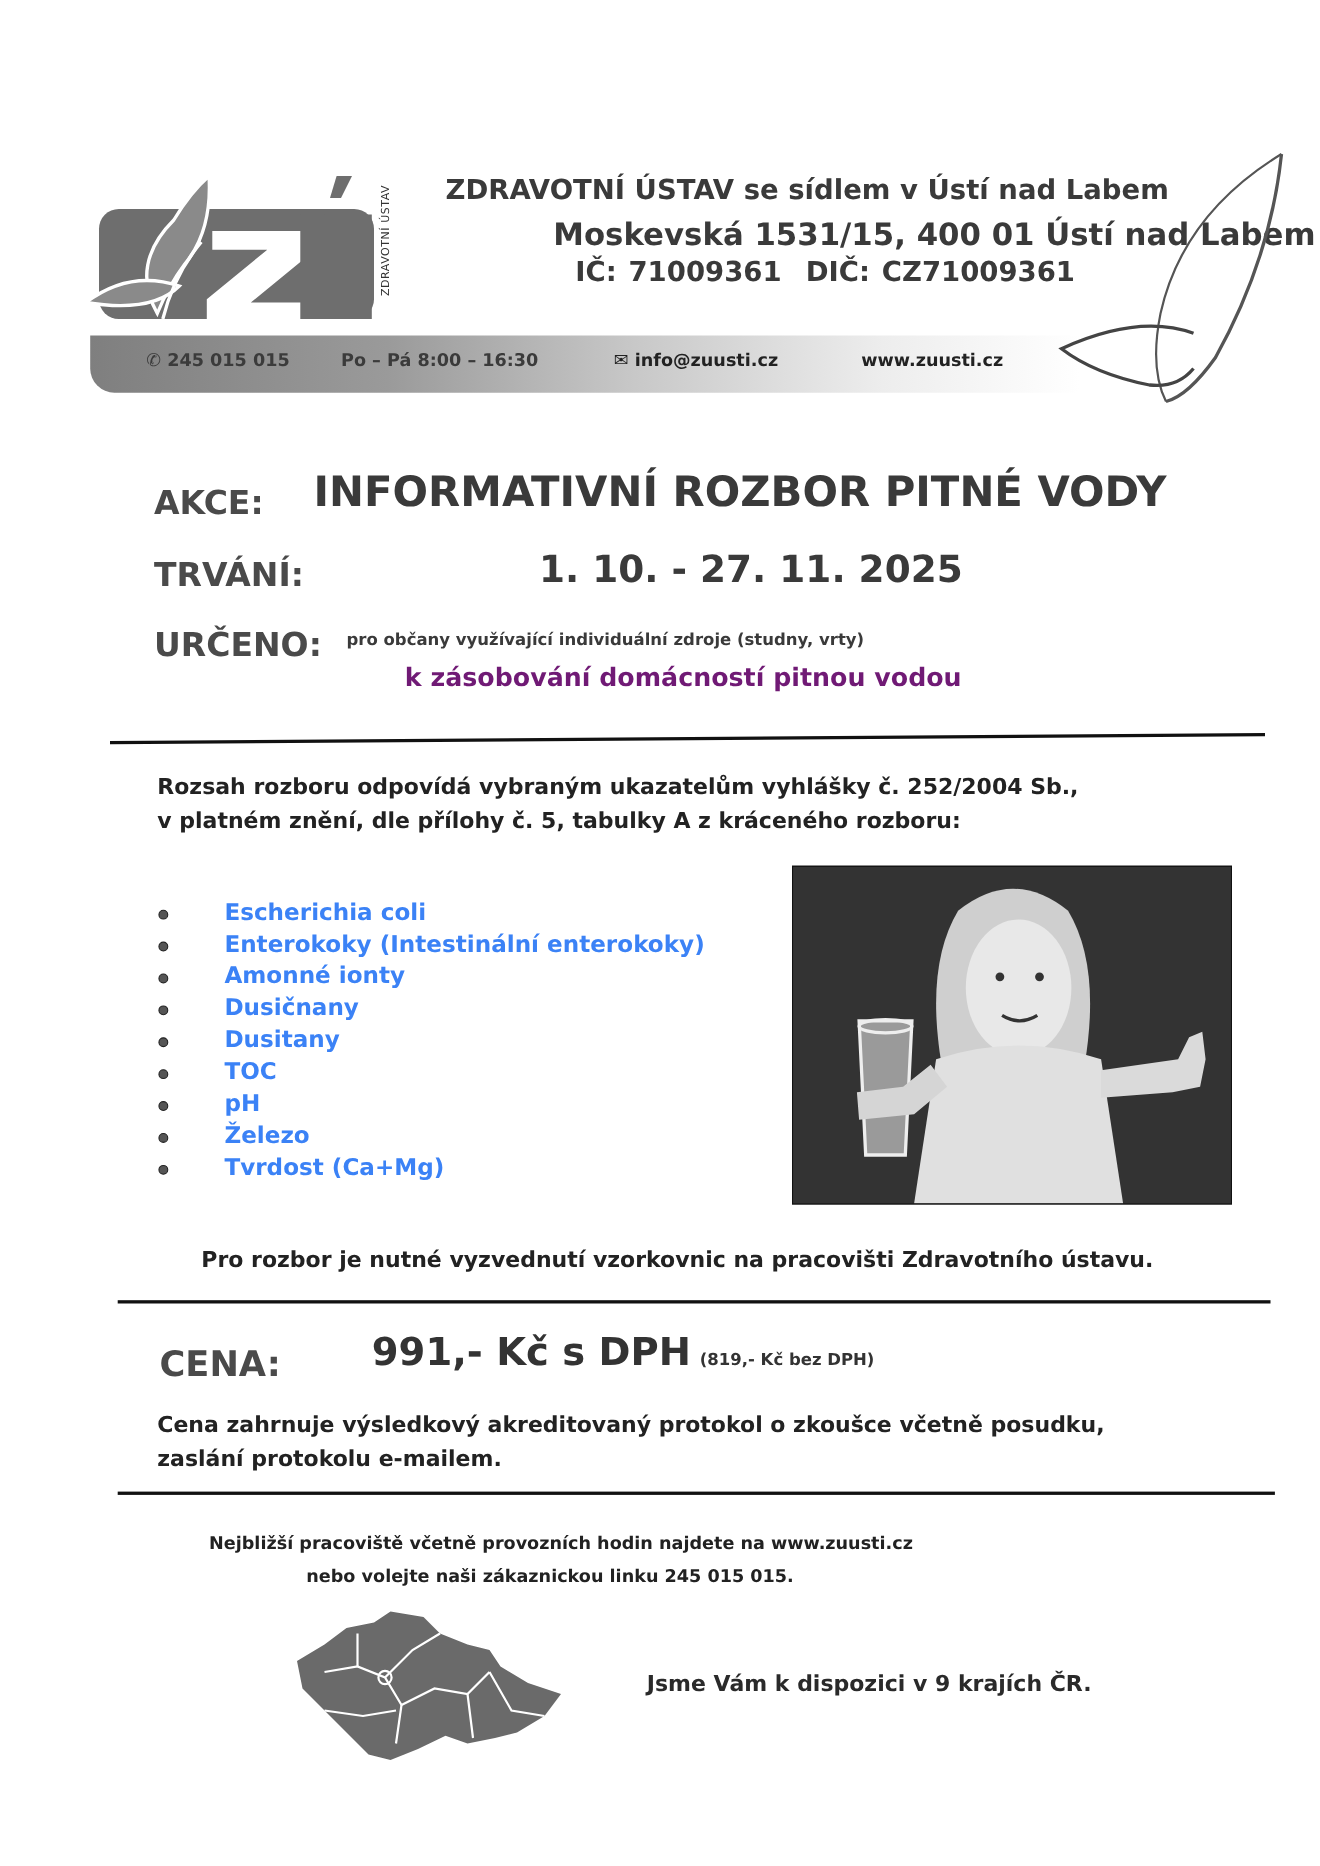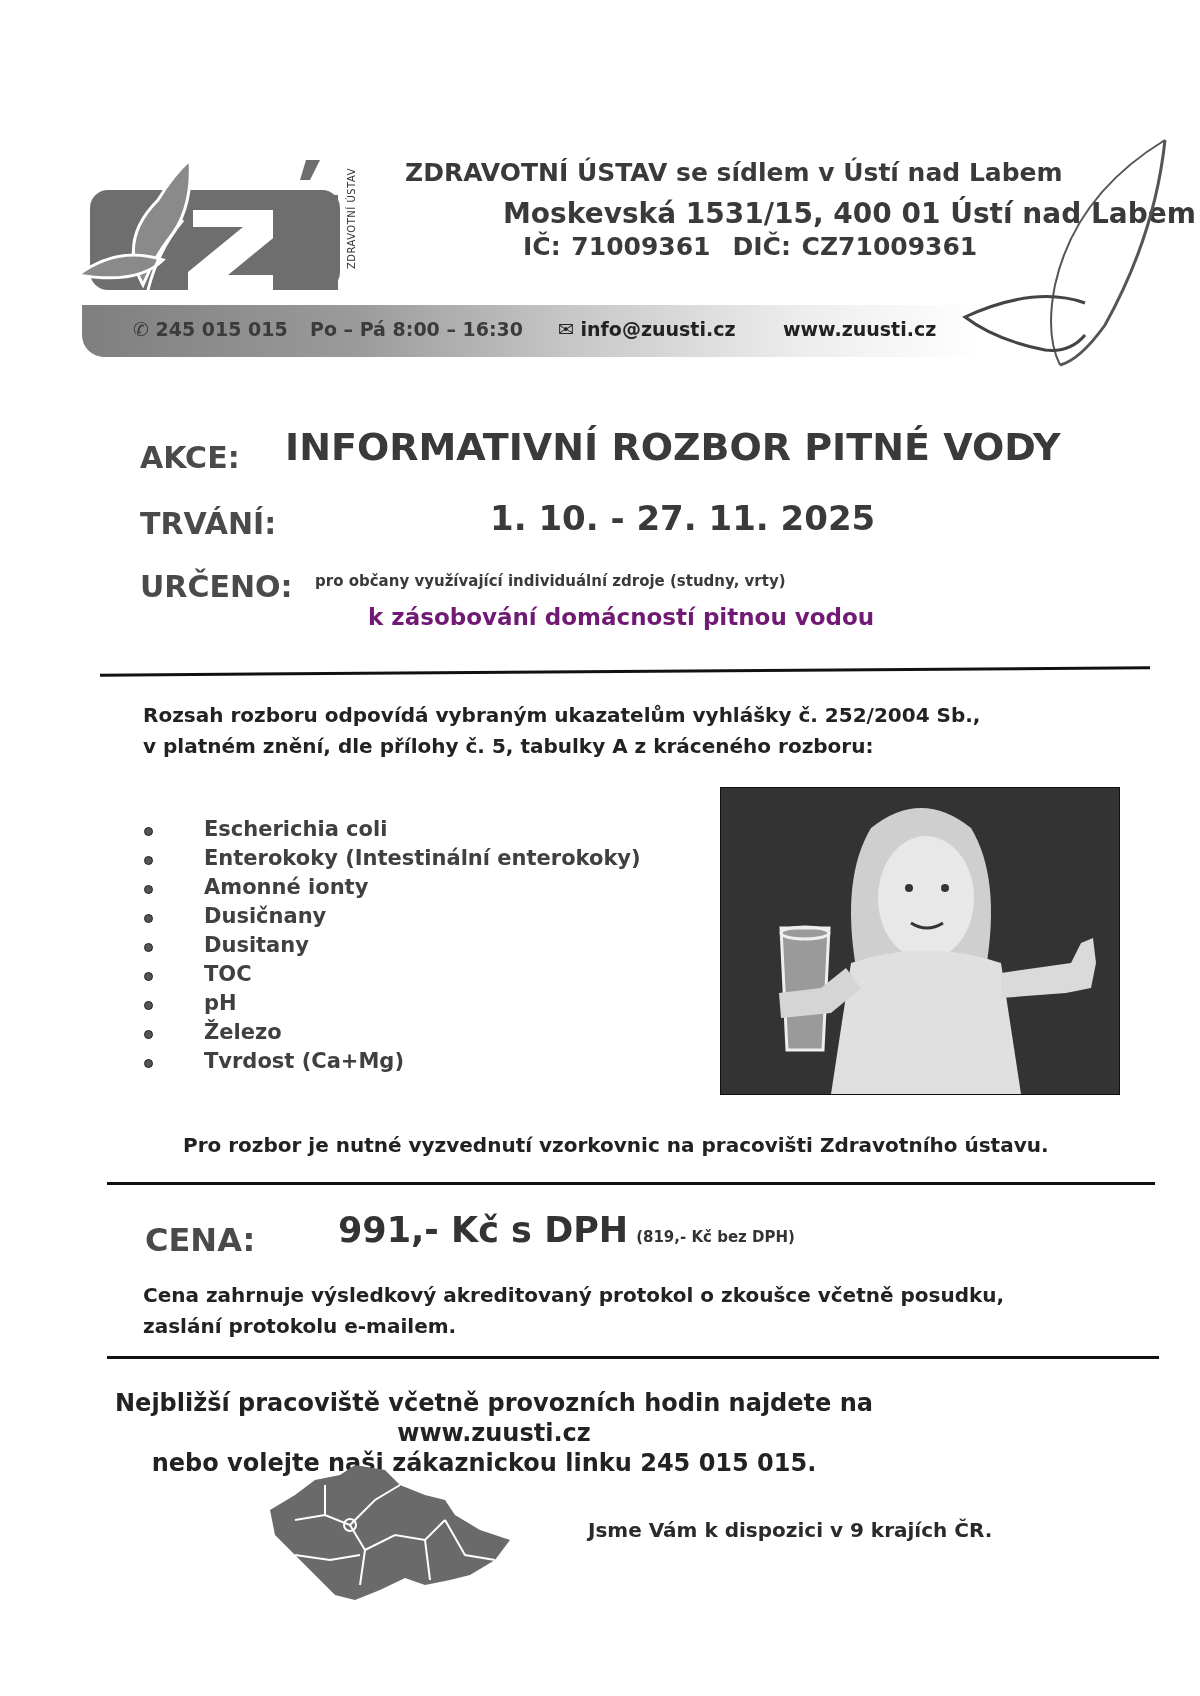--- a/index.html
+++ b/index.html
@@ -18,21 +18,21 @@
   .hdr-addr { left: 503px; top: 197px; font-size: 28px; font-weight: bold; color: #3a3a3a; white-space: nowrap; }
   .hdr-ids { left: 523px; top: 232px; font-size: 25px; font-weight: bold; color: #3a3a3a; white-space: nowrap; word-spacing: 2px; }
   .hdr-ids span + span { margin-left: 22px; }
 
   
   .band {
     left: 82px; top: 305px; width: 900px; height: 52px;
     border-radius: 0 0 0 22px;
     background: linear-gradient(90deg, #7f7f7f 0%, #9a9a9a 30%, #c8c8c8 55%, #ededed 80%, #ffffff 100%);
   }
-  .band-item { top: 318px; font-size: 19px; font-weight: bold; white-space: nowrap; }
+  .band-item { top: 318px; font-size: 16px; font-weight: bold; white-space: nowrap; }
   .band-phone { left: 133px; color: #3b3b3b; }
   .band-hours { left: 310px; color: #3b3b3b; }
   .band-mail { left: 558px; color: #222; }
   .band-web { left: 783px; color: #222; }
 
   
   .leaf { left: 955px; top: 135px; width: 215px; height: 240px; }
 
   
   .lbl { font-weight: bold; color: #4a4a4a; font-size: 30px; white-space: nowrap; }
@@ -44,38 +44,38 @@
   .urceno-val1 { left: 315px; top: 572px; font-size: 15px; font-weight: bold; color: #3a3a3a; white-space: nowrap; text-align: center; }
   .urceno-val2 { left: 368px; top: 604px; font-size: 23px; font-weight: bold; color: #701a75; white-space: nowrap; }
 
   .rule { height: 3px; background: #111; }
   .rule1 { left: 100px; top: 670px; width: 1050px; transform: rotate(-0.4deg); }
   .rule2 { left: 107px; top: 1182px; width: 1048px; }
   .rule3 { left: 107px; top: 1356px; width: 1052px; }
 
   .scope { left: 143px; top: 700px; font-size: 20px; font-weight: bold; line-height: 31px; color: #222; white-space: nowrap; }
 
-  .params { left: 140px; top: 815px; font-size: 21px; font-weight: bold; line-height: 29px; color: #404040; }
+  .params { left: 140px; top: 815px; font-size: 21px; font-weight: bold; line-height: 29px; color: #3b82f6; }
   .params ul { list-style: none; margin: 0; padding: 0; }
   .params li { position: relative; padding-left: 64px; white-space: nowrap; }
   .params li::before {
     content: ""; position: absolute; left: 4px; top: 12px; width: 7px; height: 7px;
     border-radius: 50%; background: #555; border: 1px solid #222;
   }
 
   .photo { left: 720px; top: 787px; width: 398px; height: 306px; background: #2f2f2f; overflow: hidden; border: 1px solid #111; }
 
   .pickup { left: 183px; top: 1133px; font-size: 20px; font-weight: bold; color: #222; white-space: nowrap; }
 
   .cena-lbl { left: 145px; top: 1221px; font-size: 32px; }
   .cena-val { left: 338px; top: 1210px; font-size: 35px; font-weight: bold; color: #333; white-space: nowrap; }
   .cena-sub { font-size: 15px; font-weight: bold; color: #333; margin-left: 8px; }
   .cena-note { left: 143px; top: 1280px; font-size: 20px; font-weight: bold; line-height: 31px; color: #222; white-space: nowrap; }
 
-  .nearest { left: 0; width: 968px; top: 1388px; font-size: 24px; font-weight: bold; line-height: 30px; color: #222; text-align: center; }
+  .nearest { left: 16px; width: 968px; top: 1388px; font-size: 16px; font-weight: bold; line-height: 30px; color: #222; text-align: center; }
   .nearest div:first-child { margin-left: 20px; }
 
   .map { left: 255px; top: 1460px; width: 255px; height: 145px; }
   .regions { left: 588px; top: 1518px; font-size: 20px; font-weight: bold; color: #2a2a2a; white-space: nowrap; }
 </style>
 </head>
 <body>
 
 <svg class="abs logo" viewBox="0 0 300 150">
   <rect x="12" y="40" width="250" height="100" rx="18" fill="#6e6e6e"></rect>

